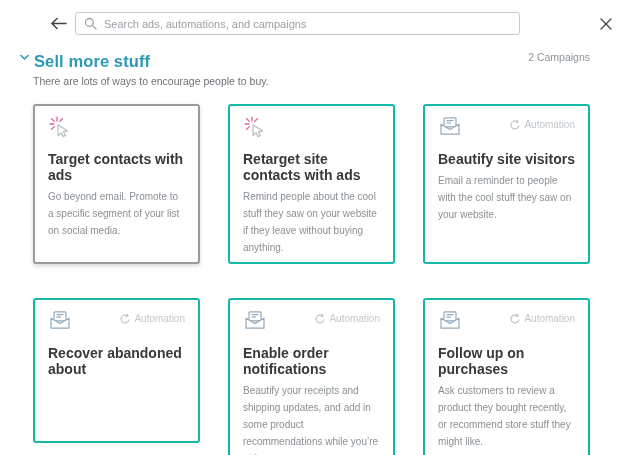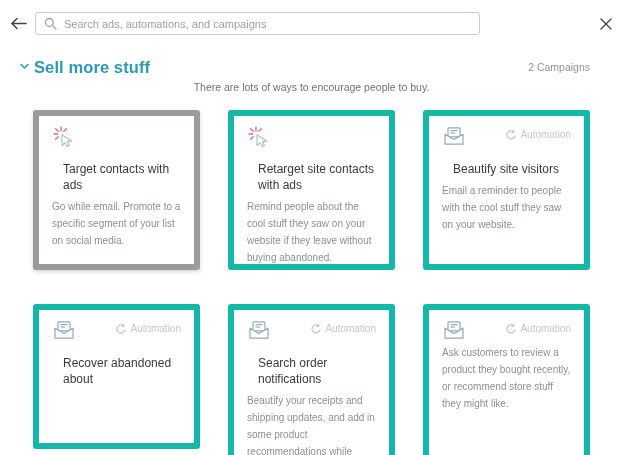--- a/index.html
+++ b/index.html
@@ -4,64 +4,64 @@
 <style>
   html,body{margin:0;padding:0;}
   body{
     width:626px;height:455px;overflow:hidden;background:#fff;
     font-family:"Liberation Sans","DejaVu Sans",sans-serif;
     -webkit-font-smoothing:antialiased;
   }
   .app{position:relative;width:626px;height:455px;overflow:hidden;background:#fff;}
 
   
-  .topbar{display:flex;align-items:center;padding:8px 14px 0 10px;height:31px;}
+  .topbar{display:flex;align-items:center;padding:8px 14px 0 10px;height:31px;margin-left:40px;}
   .back-btn{background:none;border:none;padding:0;margin:0 8px 0 0;cursor:pointer;display:flex;align-items:center;}
   .searchbox{
     flex:0 0 auto;width:445px;height:23px;border:1px solid #c5cbd0;border-radius:3px;
     display:flex;align-items:center;background:#fff;padding:0 8px;box-sizing:border-box;
   }
   .searchbox svg{flex:0 0 auto;margin-right:7px;}
   .searchbox input{
     border:none;outline:none;flex:1;font-family:inherit;font-size:11px;color:#40464b;
     background:transparent;padding:0;
   }
   .searchbox input::placeholder{color:#9aa1a7;opacity:1;}
   .close-btn{background:none;border:none;padding:0;margin-left:auto;cursor:pointer;display:flex;align-items:center;}
 
   
   .section{padding:0 36px 0 20px;}
-  .section-head{display:flex;align-items:center;margin-top:18px;}
+  .section-head{display:flex;align-items:flex-start;margin-top:12px;}
   .collapse-btn{background:none;border:none;padding:0;margin:0 5px 0 0;cursor:pointer;position:relative;top:-2px;}
   .section-title{
     margin:0;font-size:16.5px;font-weight:700;color:#2c9ab7;letter-spacing:.1px;line-height:20px;
   }
   .section-count{margin-left:auto;font-size:10.5px;color:#8d9499;}
-  .section-sub{margin:4px 0 0 13px;font-size:10.5px;color:#6d7277;line-height:13px;text-align:center;}
+  .section-sub{margin:4px 0 0 13px;font-size:10.5px;color:#6d7277;line-height:13px;}
 
   
   .grid{
     display:grid;grid-template-columns:repeat(3,167px);
     column-gap:28px;row-gap:34px;align-items:start;
     margin:16px 0 0 13px;
   }
   .card{
-    box-sizing:border-box;background:#fff;border:6px solid #14b8a6;border-radius:3px;
+    box-sizing:border-box;background:#fff;border:2px solid #14b8a6;border-radius:3px;
     padding:10px 13px;cursor:pointer;
   }
   .card.selected{border-color:#999b9e;box-shadow:0 2px 4px rgba(0,0,0,.16);}
   .card.r1{height:160px;}
   .card.r2-short{height:145px;}
   .card.r2-tall{height:176px;}
   .card-top{display:flex;justify-content:space-between;align-items:flex-start;height:24px;}
   .badge{display:flex;align-items:center;margin-top:3px;}
   .badge svg{margin-right:4px;}
   .badge-label{font-size:10px;color:#c2c8cc;}
   .card-title{
-    margin:11px 0 5px 11px;font-size:12px;font-weight:400;color:#373a3c;line-height:16px;
+    margin:11px 0 5px 0;font-size:14px;font-weight:700;color:#373a3c;line-height:16px;
   }
   .card-desc{margin:0;font-size:10px;color:#8a9095;line-height:17px;}
 </style>
 </head>
 <body>
 
 <svg width="0" height="0" style="position:absolute">
   <defs>
     <g id="ic-cursor">
       <g stroke="#e4628b" stroke-width="1.3" stroke-linecap="round">
@@ -124,31 +124,31 @@
 
     <div class="grid">
 
       <div class="card r1 selected">
         <div class="card-top">
           <svg width="21" height="22" viewBox="0 0 21 22">
               <use href="#ic-cursor"></use>
             </svg>
         </div>
         <h3 class="card-title">Target contacts with ads</h3>
-        <p class="card-desc">Go while email. Promote to a specific segment of your list on social media.</p>
+        <p class="card-desc">Go beyond email. Promote to a specific segment of your list on social media.</p>
       </div>
 
       <div class="card r1">
         <div class="card-top">
           <svg width="21" height="22" viewBox="0 0 21 22">
               <use href="#ic-cursor"></use>
             </svg>
         </div>
         <h3 class="card-title">Retarget site contacts with ads</h3>
-        <p class="card-desc">Remind people about the cool stuff they saw on your website if they leave without buying abandoned.</p>
+        <p class="card-desc">Remind people about the cool stuff they saw on your website if they leave without buying anything.</p>
       </div>
 
       <div class="card r1">
         <div class="card-top">
           <svg width="24" height="20" viewBox="0 0 24 20">
               <use href="#ic-envelope"></use>
             </svg>
           <span class="badge">
             <svg width="11" height="11" viewBox="0 0 11 11">
                 <use href="#ic-loop"></use>
@@ -180,34 +180,35 @@
           <svg width="24" height="20" viewBox="0 0 24 20">
               <use href="#ic-envelope"></use>
             </svg>
           <span class="badge">
             <svg width="11" height="11" viewBox="0 0 11 11">
                 <use href="#ic-loop"></use>
               </svg>
             <span class="badge-label">Automation</span>
           </span>
         </div>
-        <h3 class="card-title">Search order notifications</h3>
+        <h3 class="card-title">Enable order notifications</h3>
         <p class="card-desc">Beautify your receipts and shipping updates, and add in some product recommendations while you’re at it.</p>
       </div>
 
       <div class="card r2-tall">
         <div class="card-top">
           <svg width="24" height="20" viewBox="0 0 24 20">
               <use href="#ic-envelope"></use>
             </svg>
           <span class="badge">
             <svg width="11" height="11" viewBox="0 0 11 11">
                 <use href="#ic-loop"></use>
               </svg>
             <span class="badge-label">Automation</span>
           </span>
         </div>
+        <h3 class="card-title">Follow up on purchases</h3>
         <p class="card-desc">Ask customers to review a product they bought recently, or recommend store stuff they might like.</p>
       </div>
 
     </div>
   </section>
 </div>
 
 </body></html>

